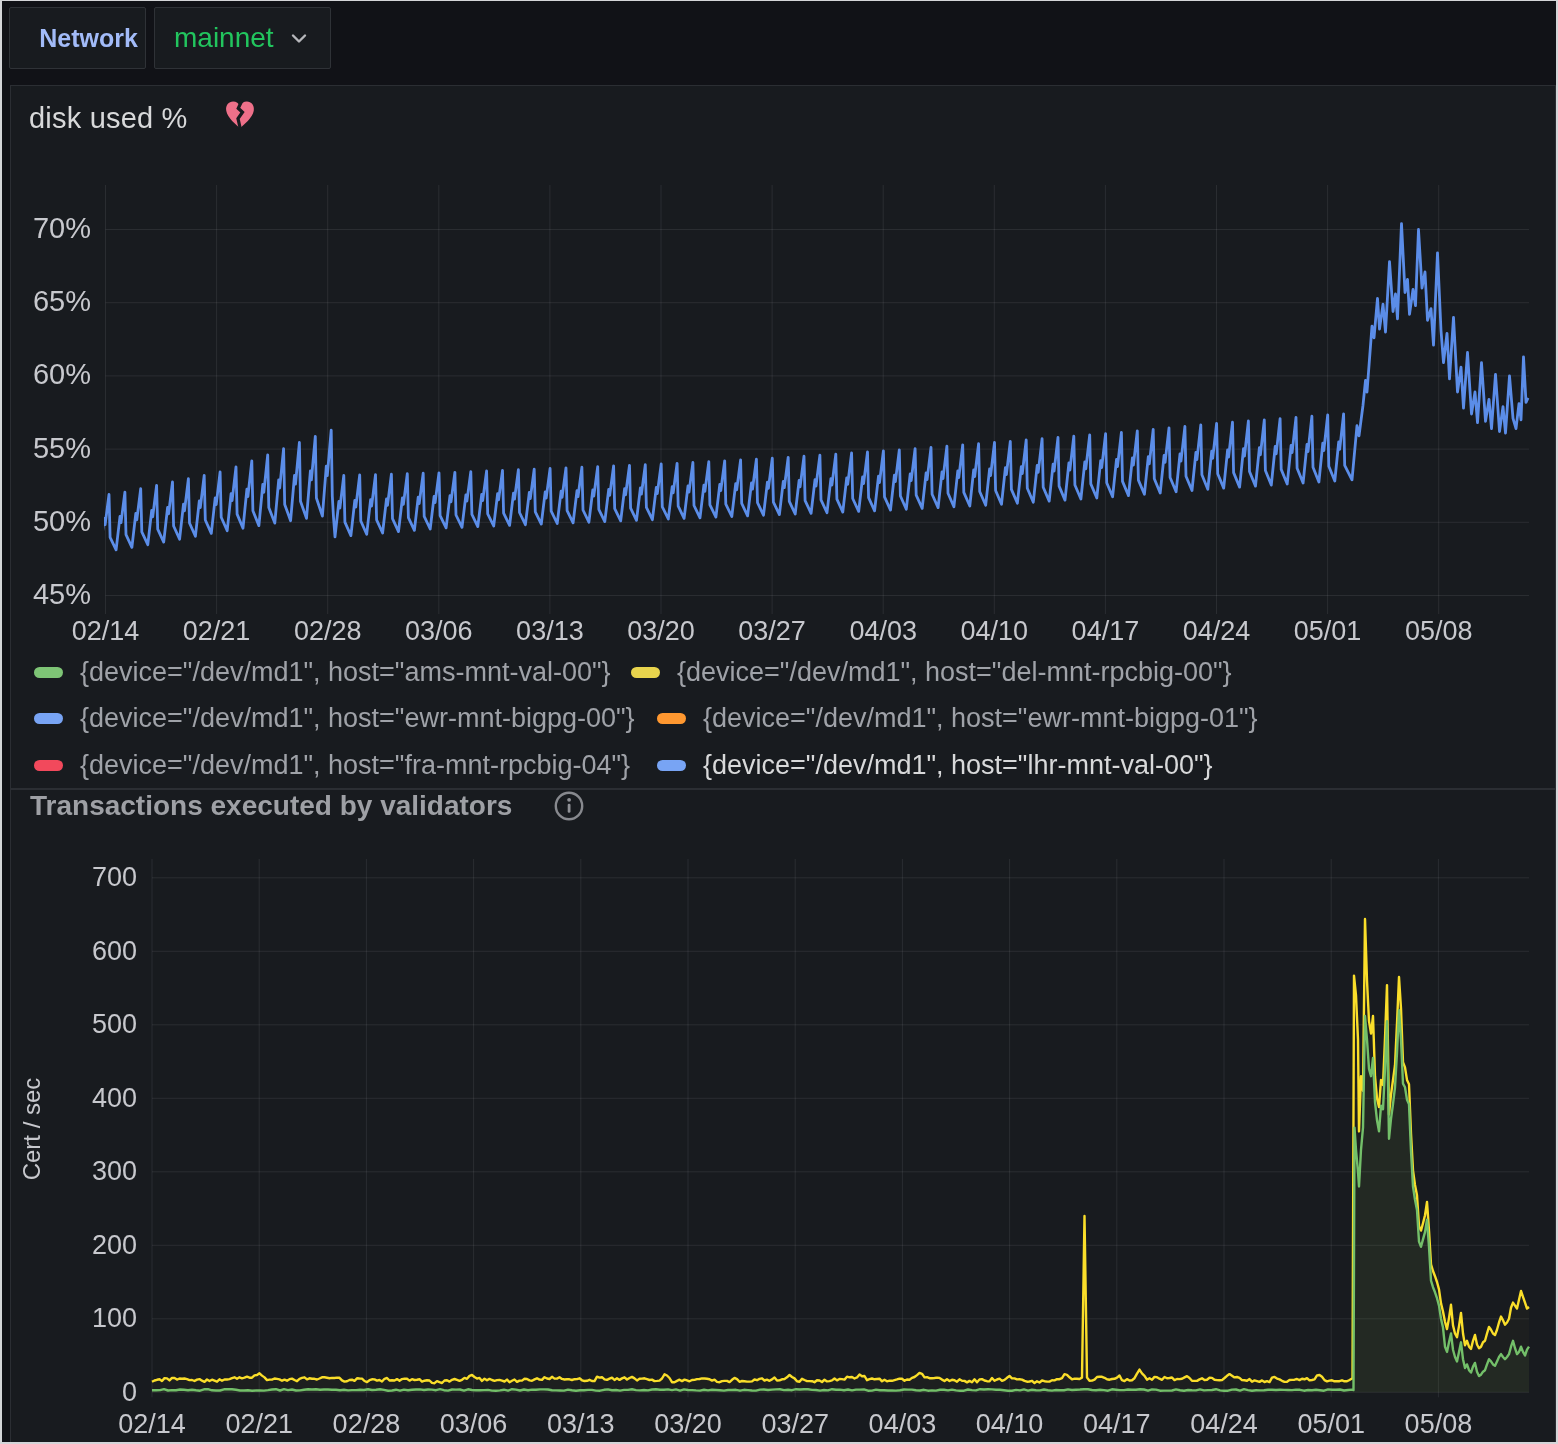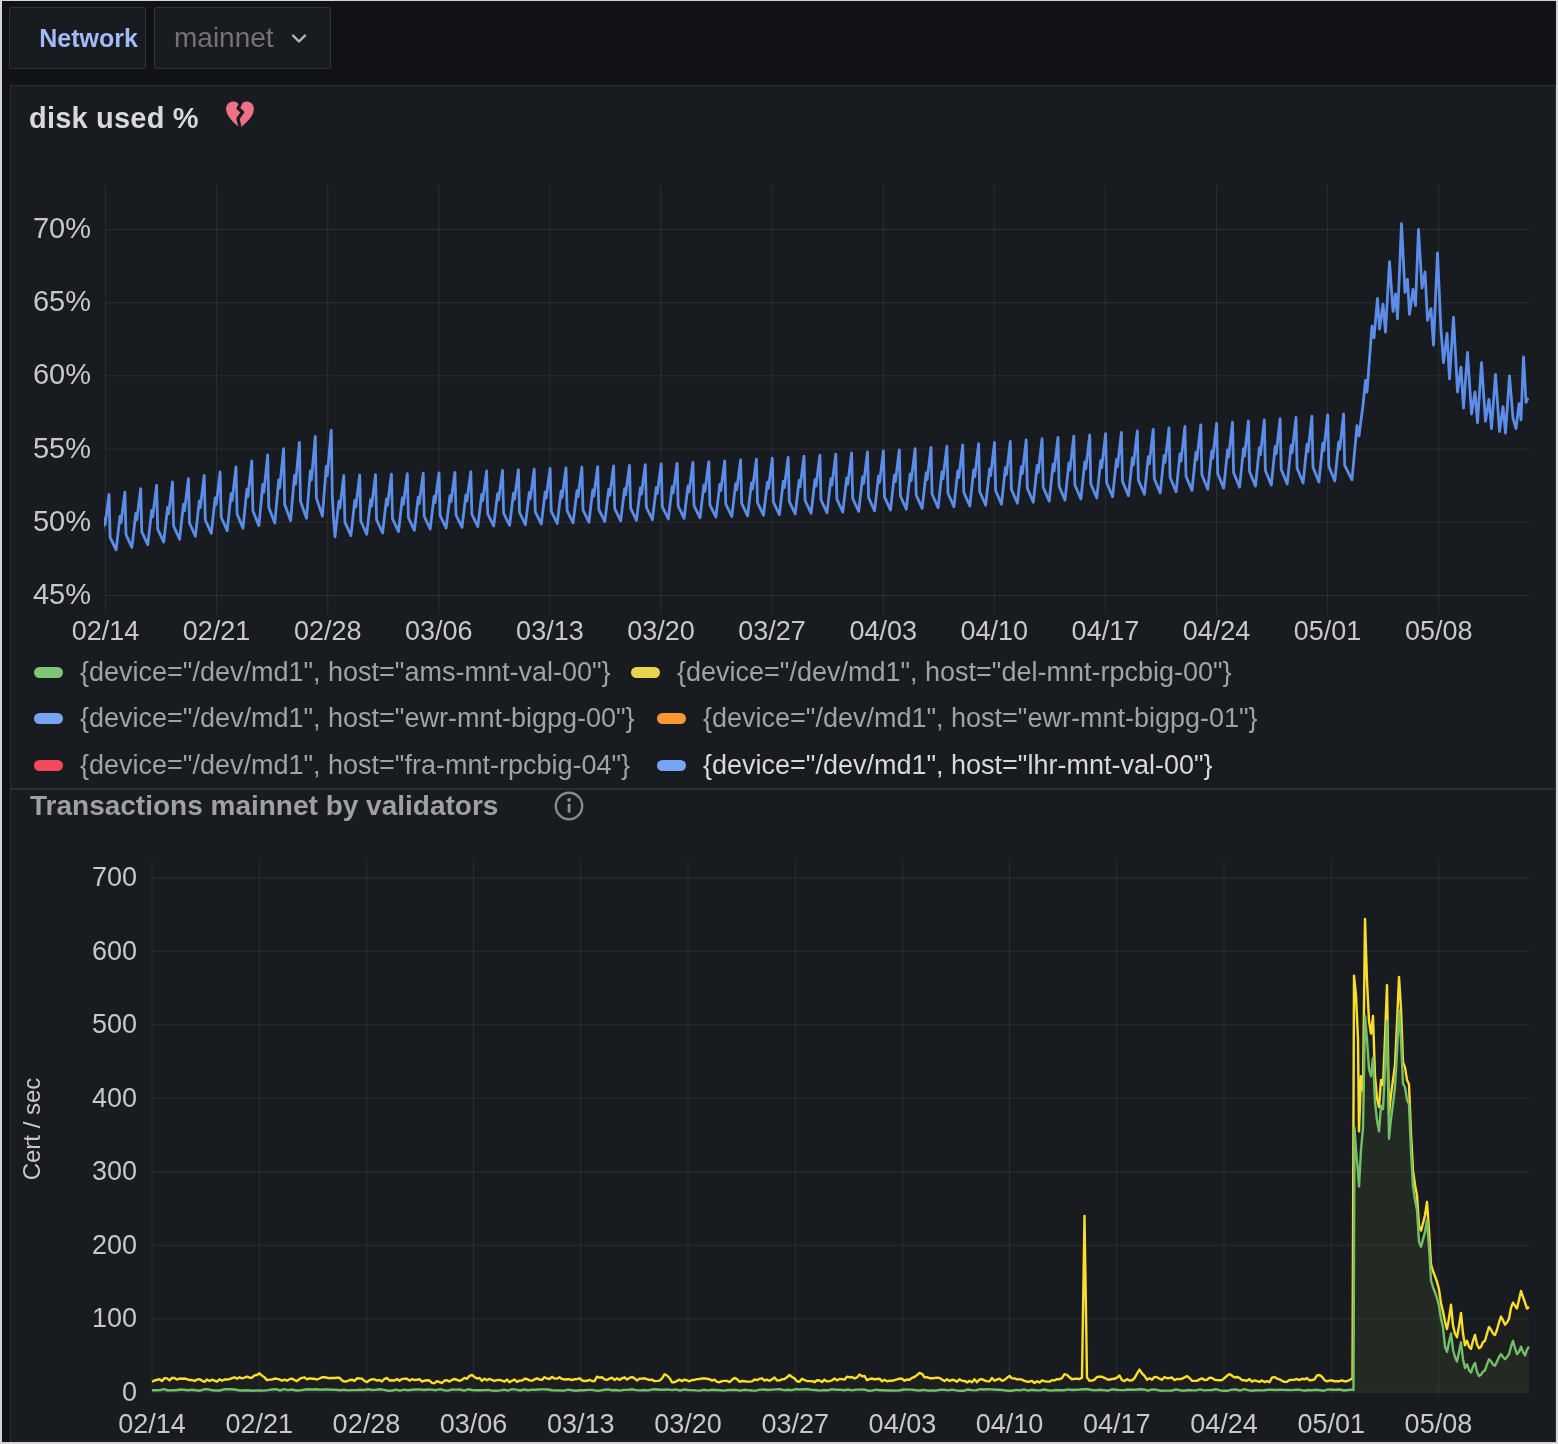--- a/index.html
+++ b/index.html
@@ -8,35 +8,35 @@
   border-style:solid; border-color:#d4d5d8; border-width:1px 2px 2px 2px; pointer-events:none; z-index:50; }
 .panel { position:absolute; background:#181b1f; border:1px solid #2b2e33; }
 .ctrl { position:absolute; background:#181b1f; border:1px solid #2f3237; border-radius:2px; }
 </style></head>
 <body>
 <div class="frame"></div>
 
 <div class="ctrl" style="left:9px;top:7px;width:137px;height:62px"></div>
 <div style="position:absolute;left:9px;top:7px;width:159px;height:62px;display:flex;align-items:center;justify-content:center;font-size:25px;color:#a2bbf8;font-weight:700">Network</div>
 <div class="ctrl" style="left:154px;top:7px;width:177px;height:62px"></div>
-<div style="position:absolute;left:174px;top:7px;height:62px;display:flex;align-items:center;font-size:28px;color:#737373">mainnet</div>
+<div style="position:absolute;left:174px;top:7px;height:62px;display:flex;align-items:center;font-size:28px;color:#22c55e">mainnet</div>
 <svg width="18" height="12" viewBox="0 0 18 12" style="position:absolute;left:290px;top:33px">
 <path d="M3 2.5 L9 8.5 L15 2.5" fill="none" stroke="#b6b7bb" stroke-width="2.4" stroke-linecap="round" stroke-linejoin="round"></path>
 </svg>
 
 <div class="panel" style="left:10px;top:85px;width:1546px;height:704px"></div>
 <div class="panel" style="left:10px;top:789px;width:1546px;height:654px;border-bottom:none"></div>
 
-<div style="position:absolute;left:29px;top:102px;font-size:29px;font-weight:700;letter-spacing:0.2px;color:#d8d9da">disk used %</div>
+<div style="position:absolute;left:29px;top:102px;font-size:29px;font-weight:400;letter-spacing:0.2px;color:#d8d9da">disk used %</div>
 <svg width="30" height="33" viewBox="0 0 24 26" style="position:absolute;left:225px;top:98px">
 <path d="M12 24 C9 21 2 16 1 10 C0.2 5.5 3 2.5 6.5 2.5 C9 2.5 11 4 12 6 C13 4 15 2.5 17.5 2.5 C21 2.5 23.8 5.5 23 10 C22 16 15 21 12 24 Z" fill="#ee7089"></path>
 <path d="M13.8 1.2 L10.6 8.0 L14.0 11.2 L10.4 16.2 L12.3 24.8" fill="none" stroke="#181b1f" stroke-width="2.6"></path>
 </svg>
 
-<div style="position:absolute;left:30px;top:790px;font-size:28px;font-weight:700;color:#9ea0a5">Transactions mainnet by validators</div>
+<div style="position:absolute;left:30px;top:790px;font-size:28px;font-weight:700;color:#9ea0a5">Transactions executed by validators</div>
 <svg width="30" height="30" viewBox="0 0 30 30" style="position:absolute;left:554px;top:791px">
 <circle cx="15" cy="15" r="13.2" fill="none" stroke="#87898e" stroke-width="2.4"></circle>
 <rect x="13.7" y="12.8" width="2.8" height="9" rx="1.3" fill="#8f9196"></rect>
 <circle cx="15.1" cy="8.8" r="1.9" fill="#8f9196"></circle>
 </svg>
 
 <svg width="1558" height="1444" style="position:absolute;left:0;top:0" font-family="Liberation Sans, sans-serif">
 <line x1="105.5" y1="229.5" x2="1529.0" y2="229.5" stroke="rgba(204,204,220,0.10)" stroke-width="1"></line>
 <line x1="105.5" y1="302.7" x2="1529.0" y2="302.7" stroke="rgba(204,204,220,0.10)" stroke-width="1"></line>
 <line x1="105.5" y1="375.9" x2="1529.0" y2="375.9" stroke="rgba(204,204,220,0.10)" stroke-width="1"></line>

